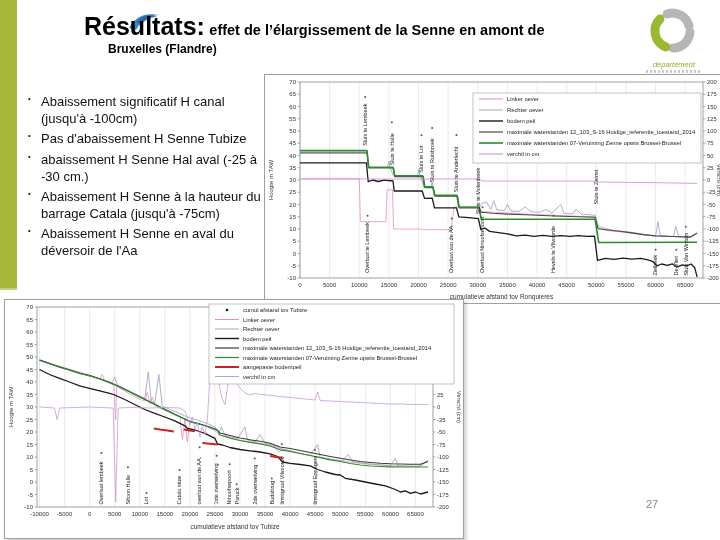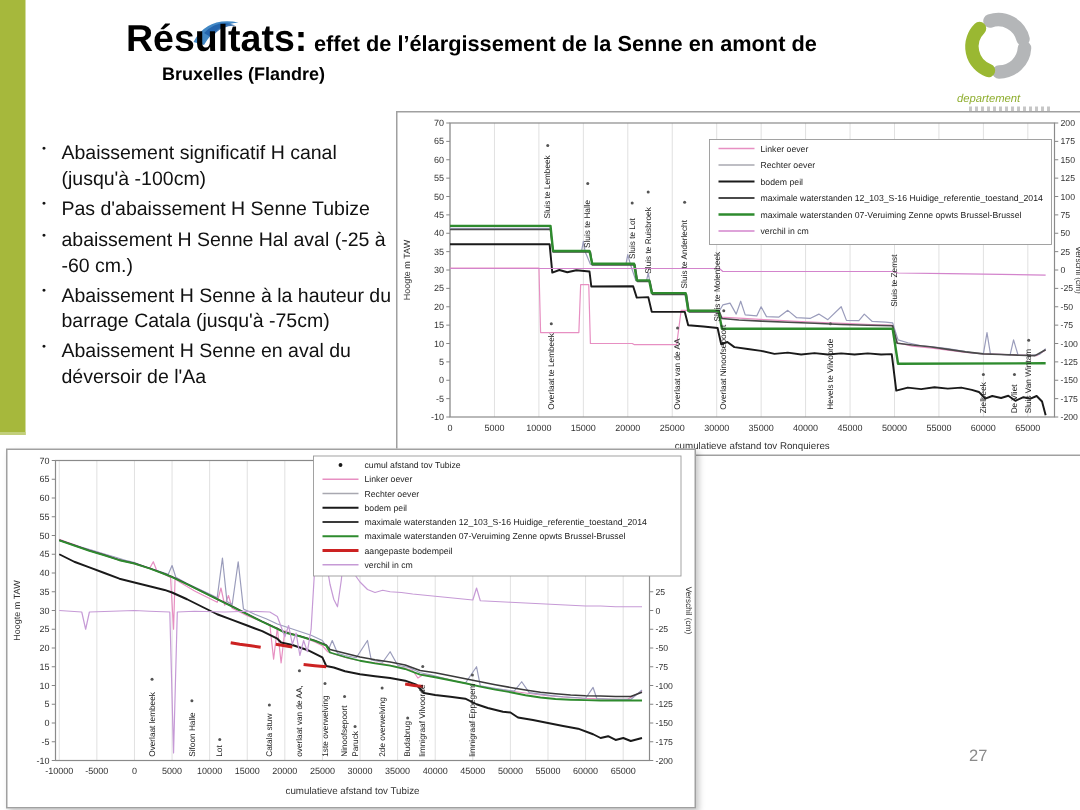--- a/index.html
+++ b/index.html
@@ -12,21 +12,21 @@
   .title-big{font-size:25px;font-weight:bold;color:#000;letter-spacing:0px;}
   .title-small{font-size:14.5px;font-weight:bold;color:#000;}
   .title-line2{font-size:12px;font-weight:bold;color:#000;margin-left:24px;margin-top:1px;}
   .swoosh{position:absolute;left:126px;top:8px;z-index:1;}
   .bullets{position:absolute;left:26px;top:94px;width:238px;margin:0;padding:0;list-style:none;z-index:1;}
   .bullets li{position:relative;padding-left:15px;font-size:13px;line-height:1.28;color:#111;margin-bottom:4px;}
   .bullets li:before{content:"\2022";position:absolute;left:2px;top:0;font-size:7.6px;color:#111;}
   .chart-box{position:absolute;background:#fff;border:1px solid #a0a0a0;}
   #topChartBox{left:264px;top:74px;width:455px;height:228px;z-index:3;}
   #bottomChartBox{left:4px;top:299px;width:458px;height:238px;z-index:4;box-shadow:2px 2px 4px rgba(0,0,0,.22);}
-  .logo{position:absolute;left:638px;top:6px;width:72px;z-index:2;}
+  .logo{position:absolute;left:638px;top:6px;width:72px;z-index:2;text-align:center;}
   .logo-caption{font-size:7.5px;font-style:italic;color:#8fae2f;margin-top:0px;}
   .logo-sliver{height:3px;margin:1px 8px 0 8px;opacity:.55;
      background:repeating-linear-gradient(90deg,#999 0 2px,transparent 2px 4px);}
   .page-number{position:absolute;left:646px;top:498px;font-size:11px;color:#8a8a8a;z-index:5;}
   svg text{font-family:"Liberation Sans", sans-serif;}
 </style>
 </head>
 <body>
 
 <div class="accent-bar"></div>
@@ -52,21 +52,21 @@
       <path d="M21,41 A17,17 0 0 1 15,13" stroke="#9ab832" stroke-width="9"></path>
     </g>
   </svg>
   <div class="logo-caption">departement</div>
   <div class="logo-sliver"></div>
 </div>
 
 <ul class="bullets">
     <li>Abaissement significatif H canal (jusqu'à -100cm)</li>
     <li>Pas d'abaissement H Senne Tubize</li>
-    <li>abaissement H Senne Hal aval (-25 à -60 cm.)</li>
+    <li>abaissement H Senne Hal aval (-25 à -30 cm.)</li>
     <li>Abaissement H Senne à la hauteur du barrage Catala (jusqu'à -75cm)</li>
     <li>Abaissement H Senne en aval du déversoir de l'Aa</li>
   </ul>
 
 <div class="chart-box" id="topChartBox">
   <svg id="topChartSvg" width="455" height="228">
       <line x1="35" y1="7" x2="35" y2="203" stroke="#d6d6d6" stroke-width="0.5"></line>
       <text x="35" y="212" text-anchor="middle" font-size="6" fill="#333">0</text>
       <line x1="64.63235294117646" y1="7" x2="64.63235294117646" y2="203" stroke="#d6d6d6" stroke-width="0.5"></line>
       <text x="64.63235294117646" y="212" text-anchor="middle" font-size="6" fill="#333">5000</text>

